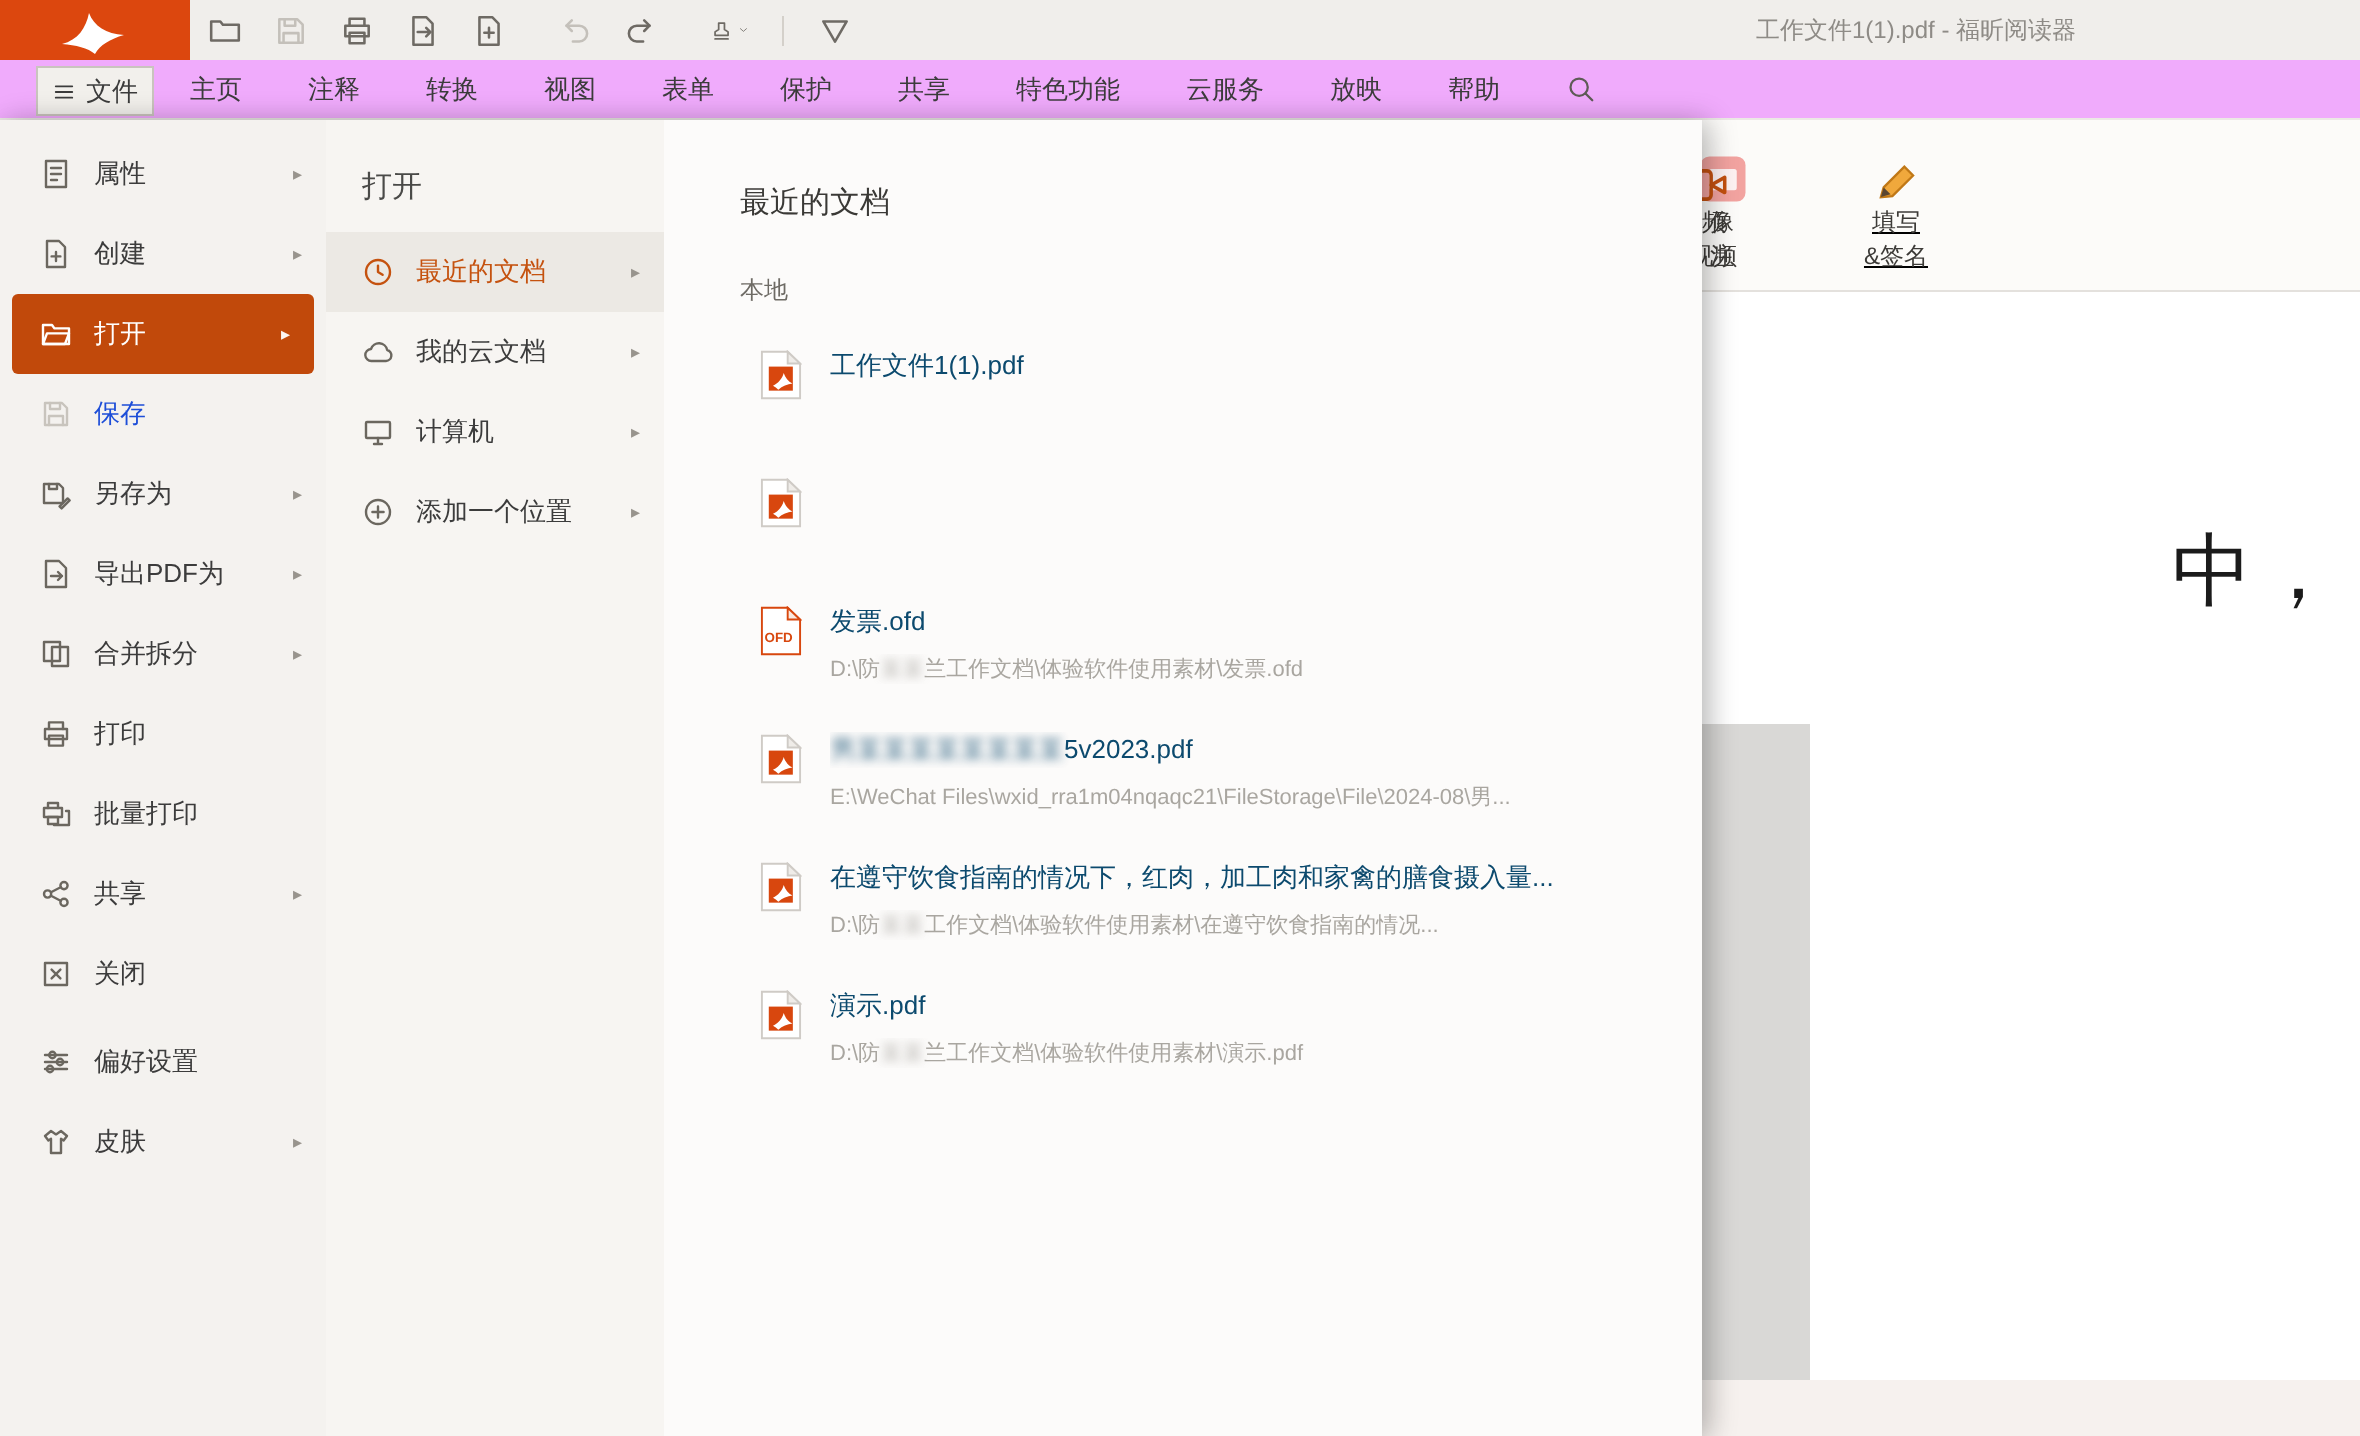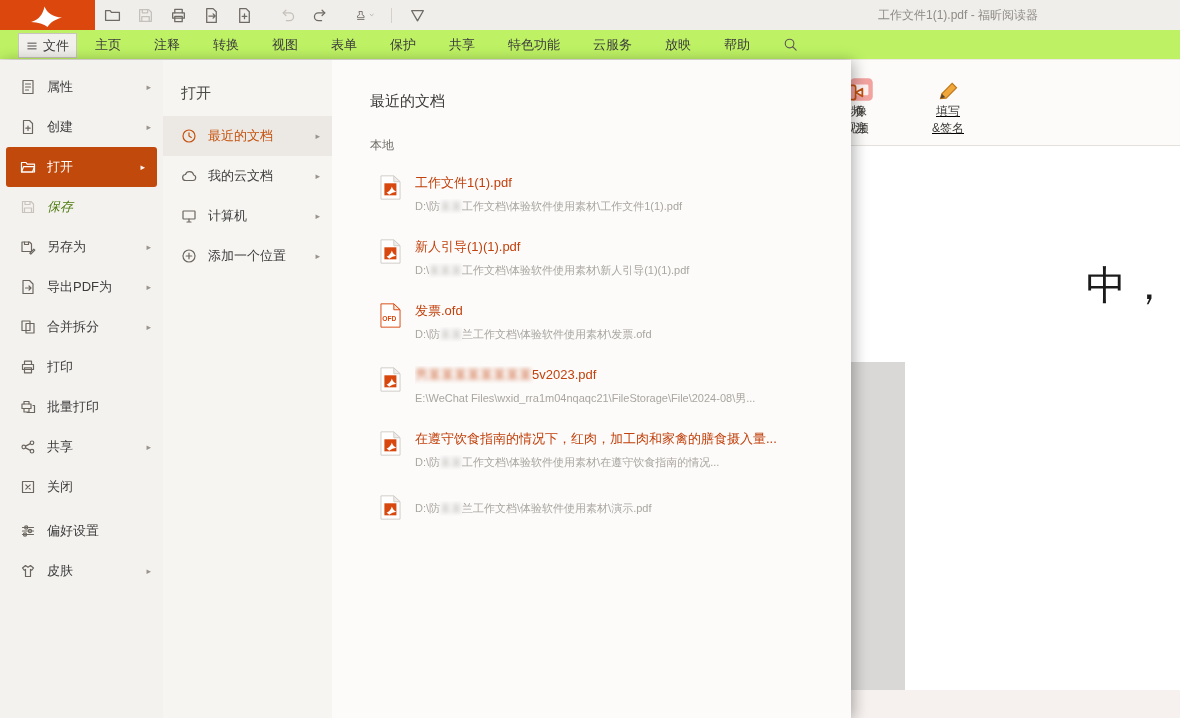--- a/index.html
+++ b/index.html
@@ -9,21 +9,21 @@
   .titlebar{position:absolute;top:0;left:0;right:0;height:30px;background:#F0EEEB;}
   .logo{position:absolute;left:0;top:0;width:95px;height:30px;background:#DC470E;
         display:flex;align-items:center;justify-content:center;cursor:pointer;}
   .tb-icons{position:absolute;left:104px;top:0;height:30px;display:flex;align-items:center;gap:14px;}
   .tb-icon{width:19px;height:19px;color:#6E6A64;display:flex;align-items:center;gap:2px;}
   .tb-icon.disabled{color:#C4C0BA;}
   .tb-icon.m-l{margin-left:10px;}
   .tb-divider{width:1px;height:15px;background:#D4D0CA;margin:0 3px;}
   .win-title{position:absolute;left:878px;top:0;line-height:30px;font-size:12px;color:#8E8B86;white-space:nowrap;}
   
-  .menubar{position:absolute;top:30px;left:0;right:0;height:30px;background:#bef264;border-bottom:1px solid #ECE9E5;box-sizing:border-box;}
+  .menubar{position:absolute;top:30px;left:0;right:0;height:30px;background:#f0abfc;border-bottom:1px solid #ECE9E5;box-sizing:border-box;}
   .file-btn{position:absolute;left:18px;top:3px;height:23px;border:1px solid #C9C4BE;background:#F2F0EC;
             display:flex;align-items:center;padding:0 7px;gap:5px;font-size:13px;color:#3C3C3C;cursor:pointer;}
   .menu-tabs{position:absolute;left:95px;top:0;height:29px;display:flex;align-items:center;}
   .menu-tab{font-size:13px;color:#3C3C3C;margin-right:33px;white-space:nowrap;cursor:pointer;}
   .menu-search{color:#5E5B56;display:flex;align-items:center;cursor:pointer;}
   
   .ribbon-bg{position:absolute;top:60px;left:0;right:0;height:86px;background:#FCFBF9;border-bottom:1px solid #E4E1DD;box-sizing:border-box;}
   .rb-btn{position:absolute;top:8px;text-align:center;cursor:pointer;}
   .rb-ic{height:34px;display:flex;align-items:flex-end;justify-content:center;}
   .rb-line{font-size:12px;line-height:16px;color:#3D3B38;margin-top:1px;white-space:nowrap;}
@@ -39,38 +39,38 @@
             font-size:40px;color:#1B1B1B;letter-spacing:3px;white-space:nowrap;}
   
   .overlay{position:absolute;top:60px;left:0;width:851px;height:658px;display:flex;z-index:10;
            box-shadow:4px 0 14px rgba(0,0,0,.20),0 4px 14px rgba(0,0,0,.14);}
   .fm-side{width:163px;background:#F4F2EF;padding-top:7px;box-sizing:border-box;flex:none;}
   .fm-row{height:40px;display:flex;align-items:center;padding:0 12px 0 20px;font-size:13px;color:#3C3C3C;cursor:pointer;}
   .fm-row .ic{width:17px;height:17px;margin-right:10px;color:#6B6categ760;color:#6B675F;display:flex;}
   .fm-row.selected{background:#C1490B;color:#FFFFFF;margin:0 6px;padding-left:14px;border-radius:3px;}
   .fm-row.selected .ic{color:#FFFFFF;}
   .fm-row.selected .fm-arrow{color:rgba(255,255,255,.95);}
-  .fm-row.disabled{color:#4d7c0f;cursor:default;font-style:italic;}
+  .fm-row.disabled{color:#1d4ed8;cursor:default;}
   .fm-row.disabled .ic{color:#C8C4BD;}
   .fm-arrow{margin-left:auto;font-size:9px;color:#98948D;}
   .fm-gap{height:4px;}
   .fm-open{width:169px;background:#F7F5F2;box-sizing:border-box;flex:none;}
   .panel-title{padding:24px 0 13px 18px;font-size:15px;color:#4A4A48;}
   .op-row{height:40px;display:flex;align-items:center;padding:0 12px 0 18px;font-size:13px;color:#3C3C3C;cursor:pointer;}
   .op-row .ic{width:17px;height:17px;margin-right:10px;color:#6B675F;display:flex;}
   .op-row.selected{background:#ECE9E4;color:#C5520F;}
   .op-row.selected .ic{color:#C5520F;}
   .fm-recent{flex:1;background:#FCFBFA;overflow:hidden;}
   .recent-title{padding:32px 0 0 38px;font-size:15px;color:#3A3936;}
   .recent-group{padding:26px 16px 0 38px;font-size:12px;color:#6E6B65;}
   .file-list{margin-top:14px;}
   .file-row{display:flex;padding:6px 24px 0 48px;height:58px;cursor:pointer;}
   .file-ic{width:22px;margin-right:13px;padding-top:1px;flex:none;}
   .file-texts{flex:1;min-width:0;}
-  .file-name{font-size:13px;color:#c2410c;white-space:nowrap;overflow:hidden;}
+  .file-name{font-size:13px;color:#0c4a6e;white-space:nowrap;overflow:hidden;}
   .file-path{font-size:11px;color:#A9A6A0;margin-top:7px;white-space:nowrap;overflow:hidden;}
   .blur{filter:blur(2.3px);opacity:.8;}
 </style>
 </head>
 <body>
 
 <div class="app">
 
   <div class="titlebar">
     <div class="logo">
@@ -398,34 +398,29 @@
       <div class="file-list" id="fileList">
           <div class="file-row">
             <div class="file-ic"><svg viewBox="0 0 22 26" width="21" height="25">
                 <path d="M1 .8h13.5L21 7v18.2H1z" fill="#fff" stroke="#CFCBC6"></path>
                 <path d="M14.5.8L21 7h-6.5z" fill="#EFECE8" stroke="#CFCBC6"></path>
                 <rect x="4.6" y="8.6" width="12.6" height="12.6" fill="#D8470E"></rect>
                 <path d="M6.8 18.6c2.6-1 5-3.8 5.6-6.6.8 2.4 2.4 4.5 4.6 5.5-2.6.4-5.4 1.4-7.4 3.2-.8-.9-1.8-1.6-2.8-2.1z" fill="#fff"></path>
               </svg></div>
             <div class="file-texts">
               <div class="file-name"><span>工作文件1(1).pdf</span></div>
-              <div class="file-path"><span>D:\防</span><span class="blur">某某</span><span>工作文档\体验软件使用素材\工作文件1(1).pdf</span></div>
             </div>
           </div>
           <div class="file-row">
             <div class="file-ic"><svg viewBox="0 0 22 26" width="21" height="25">
                 <path d="M1 .8h13.5L21 7v18.2H1z" fill="#fff" stroke="#CFCBC6"></path>
                 <path d="M14.5.8L21 7h-6.5z" fill="#EFECE8" stroke="#CFCBC6"></path>
                 <rect x="4.6" y="8.6" width="12.6" height="12.6" fill="#D8470E"></rect>
                 <path d="M6.8 18.6c2.6-1 5-3.8 5.6-6.6.8 2.4 2.4 4.5 4.6 5.5-2.6.4-5.4 1.4-7.4 3.2-.8-.9-1.8-1.6-2.8-2.1z" fill="#fff"></path>
               </svg></div>
-            <div class="file-texts">
-              <div class="file-name"><span>新人引导(1)(1).pdf</span></div>
-              <div class="file-path"><span>D:\</span><span class="blur">某某某</span><span>工作文档\体验软件使用素材\新人引导(1)(1).pdf</span></div>
-            </div>
           </div>
           <div class="file-row">
             <div class="file-ic"><svg viewBox="0 0 22 26" width="21" height="25">
                 <path d="M1 .8h13.5L21 7v18.2H1z" fill="#fff" stroke="#D8470E"></path>
                 <path d="M14.5.8L21 7h-6.5z" fill="#FAE8DE" stroke="#D8470E"></path>
                 <text x="2.4" y="19" font-size="7" font-weight="bold" fill="#D8470E" font-family="Liberation Sans,sans-serif">OFD</text>
               </svg></div>
             <div class="file-texts">
               <div class="file-name"><span>发票.ofd</span></div>
               <div class="file-path"><span>D:\防</span><span class="blur">某某</span><span>兰工作文档\体验软件使用素材\发票.ofd</span></div>
@@ -456,20 +451,21 @@
             </div>
           </div>
           <div class="file-row">
             <div class="file-ic"><svg viewBox="0 0 22 26" width="21" height="25">
                 <path d="M1 .8h13.5L21 7v18.2H1z" fill="#fff" stroke="#CFCBC6"></path>
                 <path d="M14.5.8L21 7h-6.5z" fill="#EFECE8" stroke="#CFCBC6"></path>
                 <rect x="4.6" y="8.6" width="12.6" height="12.6" fill="#D8470E"></rect>
                 <path d="M6.8 18.6c2.6-1 5-3.8 5.6-6.6.8 2.4 2.4 4.5 4.6 5.5-2.6.4-5.4 1.4-7.4 3.2-.8-.9-1.8-1.6-2.8-2.1z" fill="#fff"></path>
               </svg></div>
             <div class="file-texts">
+              <div class="file-name"><span>演示.pdf</span></div>
               <div class="file-path"><span>D:\防</span><span class="blur">某某</span><span>兰工作文档\体验软件使用素材\演示.pdf</span></div>
             </div>
           </div>
         </div>
     </div>
   </div>
 
 </div>
 
 </body></html>

